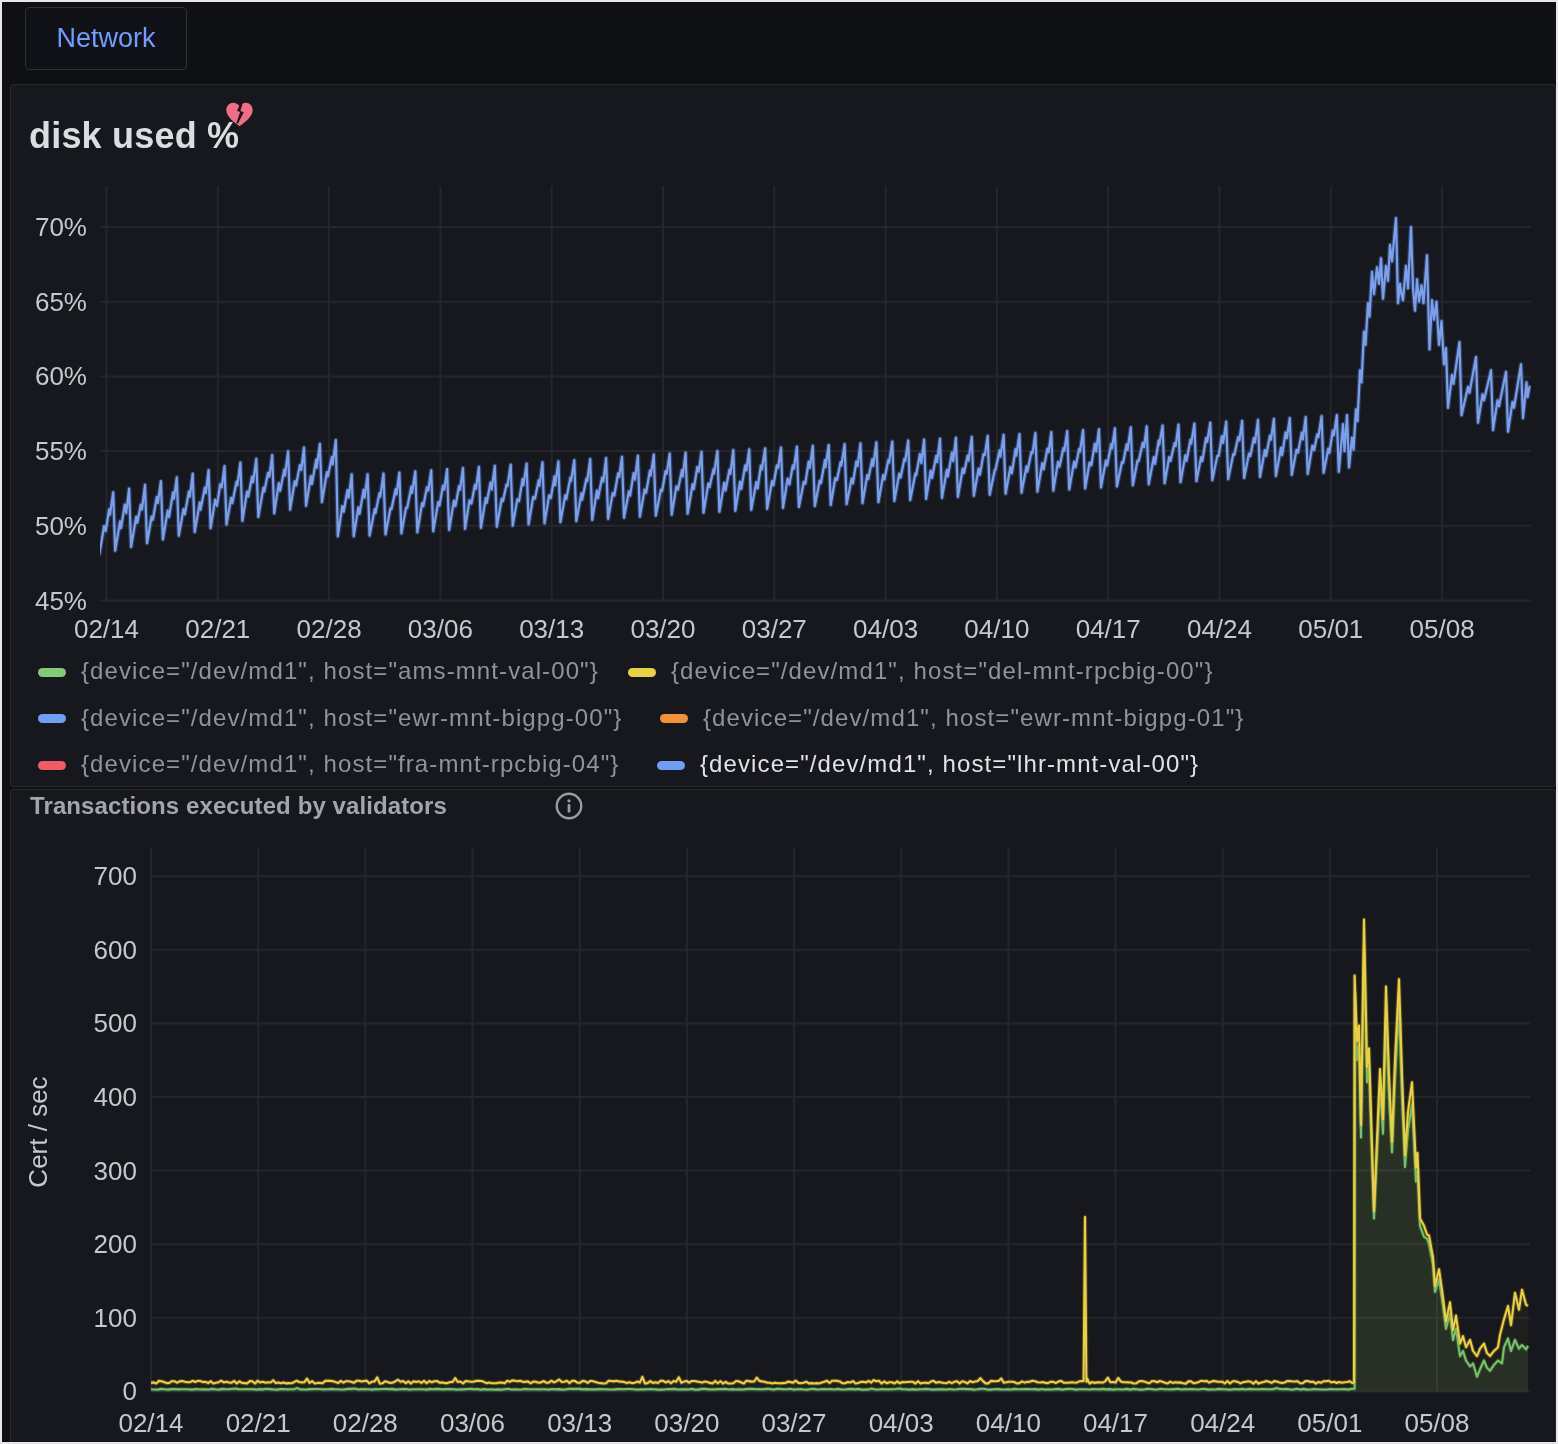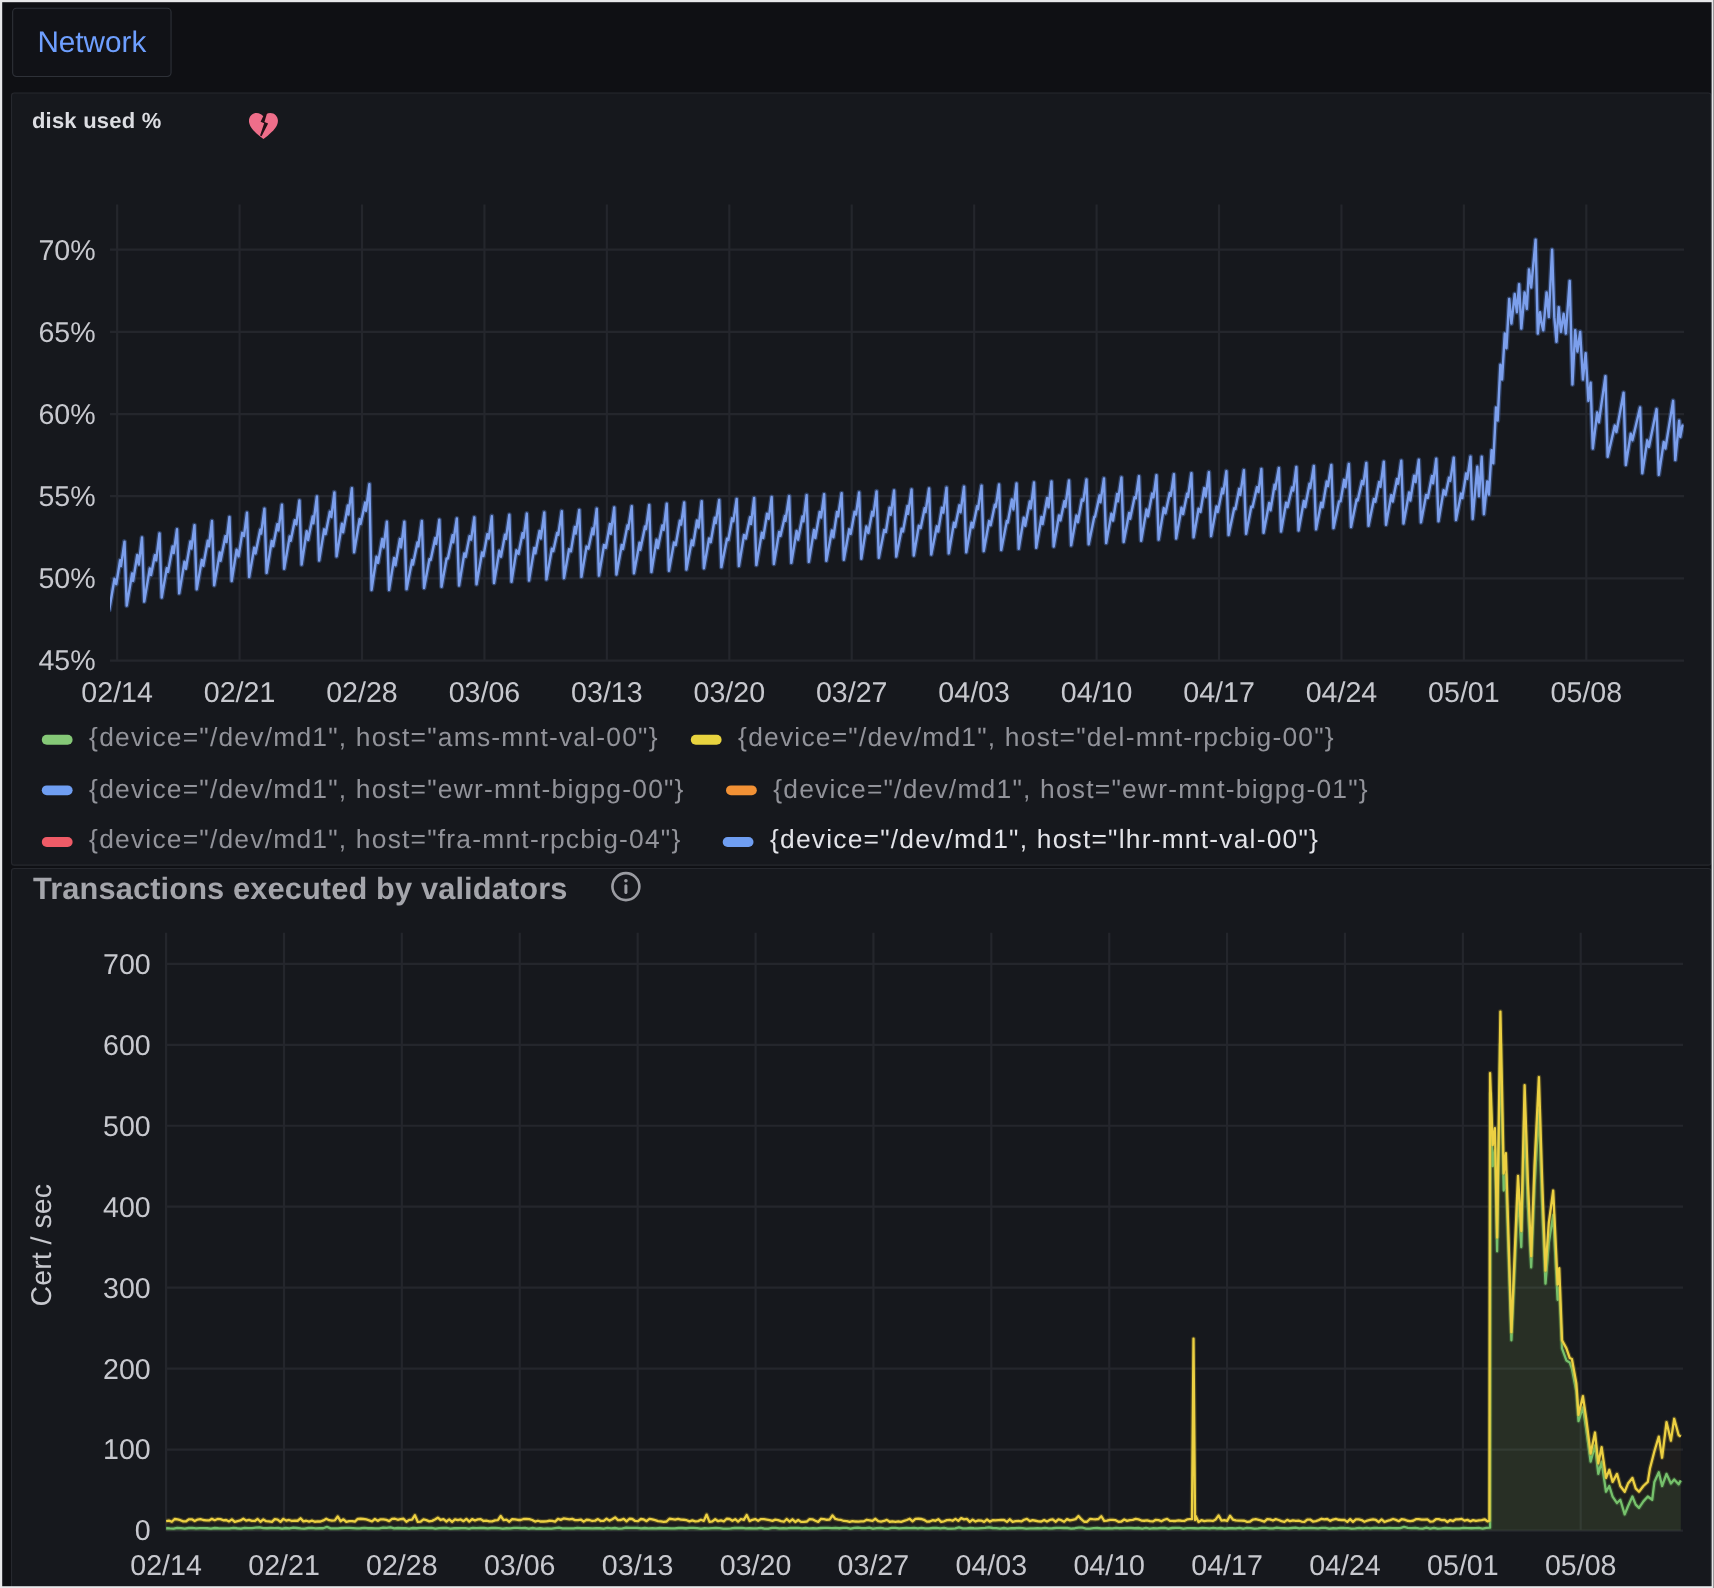--- a/index.html
+++ b/index.html
@@ -6,33 +6,33 @@
   font-family:"Liberation Sans", sans-serif; }
 #win { position:relative; width:1558px; height:1444px; background:#0f1014; }
 #frame { position:absolute; left:0; top:0; width:1558px; height:1444px;
   border:2px solid #e7e7e9; z-index:50; pointer-events:none; }
 .panel { position:absolute; left:10px; width:1546px; background:#16181d;
   border:1px solid #26282e; border-radius:3px; }
 #p1 { top:84px; height:703px; }
 #p2 { top:789px; height:660px; border-bottom:none; }
 .vbox { position:absolute; border:1.5px solid #2e3138; border-radius:4px; background:#111217;
   display:flex; align-items:center; justify-content:center; }
-#t1 { position:absolute; left:29px; top:99px; font-size:20px; font-weight:700; color:#dcdde2; letter-spacing:0.2px; }
-#t2 { position:absolute; left:30px; top:792px; font-size:28px; font-weight:700; color:#a4a5ab; letter-spacing:0.1px; }
+#t1 { position:absolute; left:29px; top:115px; font-size:36px; font-weight:700; color:#dcdde2; letter-spacing:0.2px; }
+#t2 { position:absolute; left:30px; top:792px; font-size:24px; font-weight:700; color:#a4a5ab; letter-spacing:0.1px; }
 .ax { font-family:"Liberation Sans", sans-serif; font-size:26px; fill:#c7c8ce; }
 .ldash { position:absolute; width:28px; height:9px; border-radius:5px; }
 .ltext { position:absolute; font-size:24px; letter-spacing:1.1px; color:#92939a; white-space:pre; }
 .ltext.bright { color:#e2e3e8; }
 #certsec { position:absolute; left:38px; top:1132px; transform:translate(-50%,-50%) rotate(-90deg);
   font-size:26px; color:#c7c8ce; white-space:nowrap; }
 </style></head>
 <body>
 <div id="win">
   <div id="frame"></div>
-  <div class="vbox" style="left:11px;top:7px;width:145px;height:63px">
+  <div class="vbox" style="left:25px;top:7px;width:162px;height:63px">
     <span style="color:#6e9fff;font-size:27px;font-weight:500">Network</span>
   </div>
 
   <div class="panel" id="p1"></div>
   <div class="panel" id="p2"></div>
 
   <svg width="1558" height="1444" style="position:absolute;left:0;top:0" shape-rendering="geometricPrecision">
     <defs>
       <clipPath id="cp1">
           <rect x="100" y="186" width="1431" height="415"></rect>

